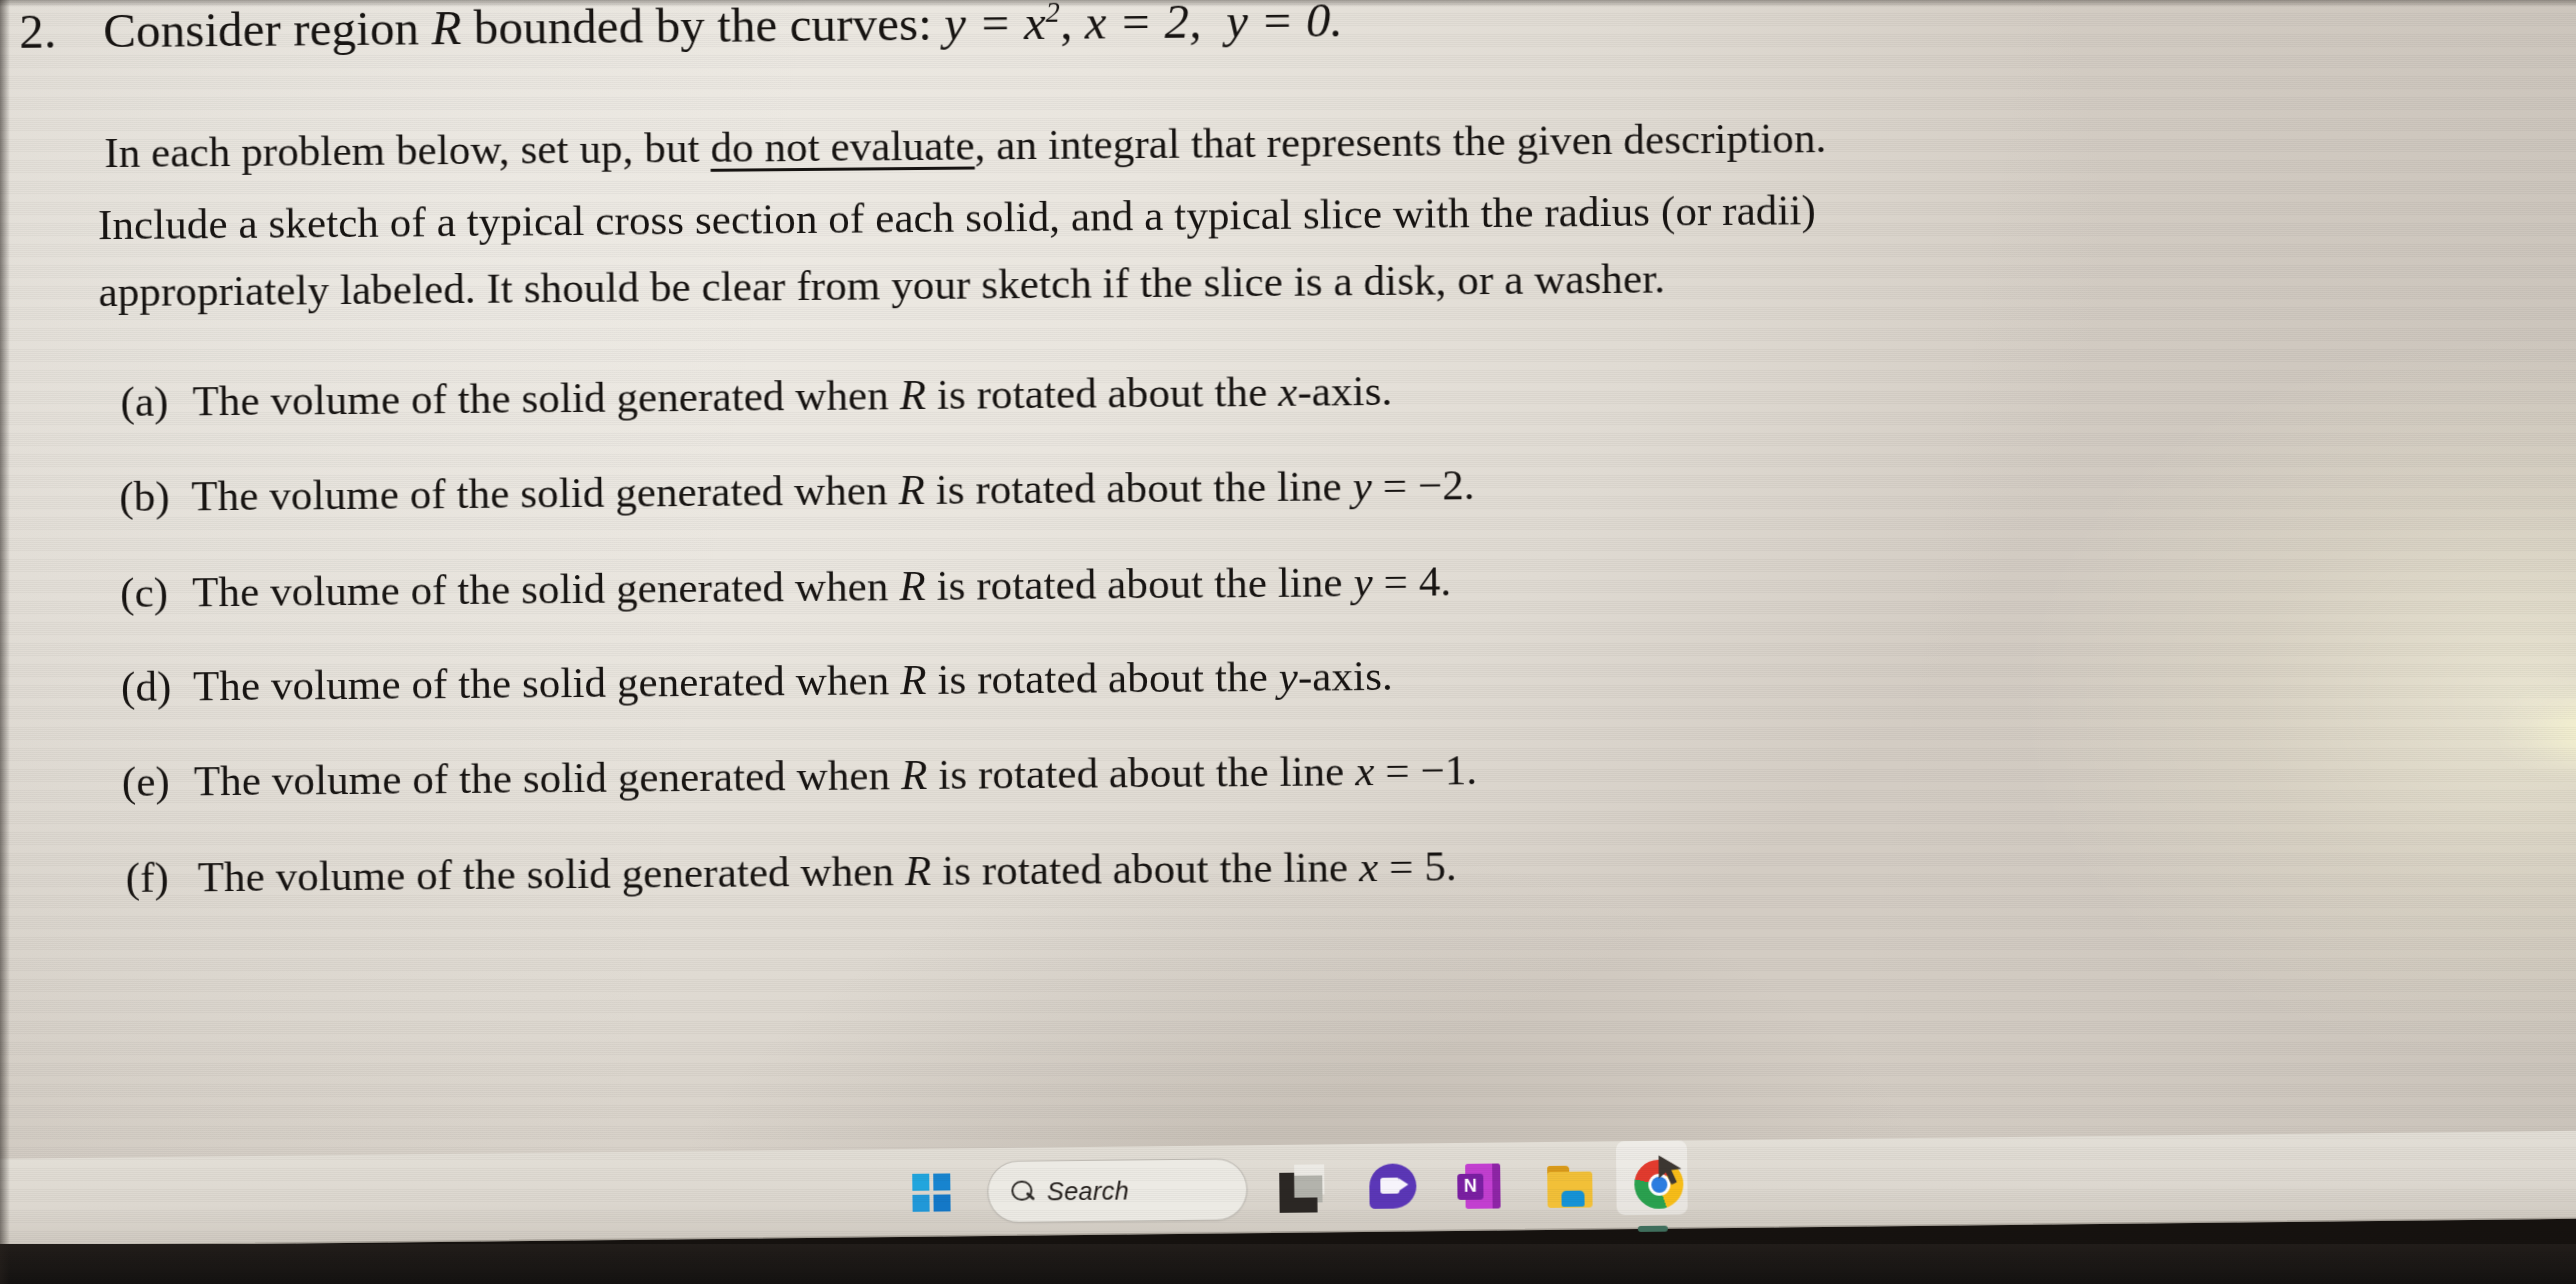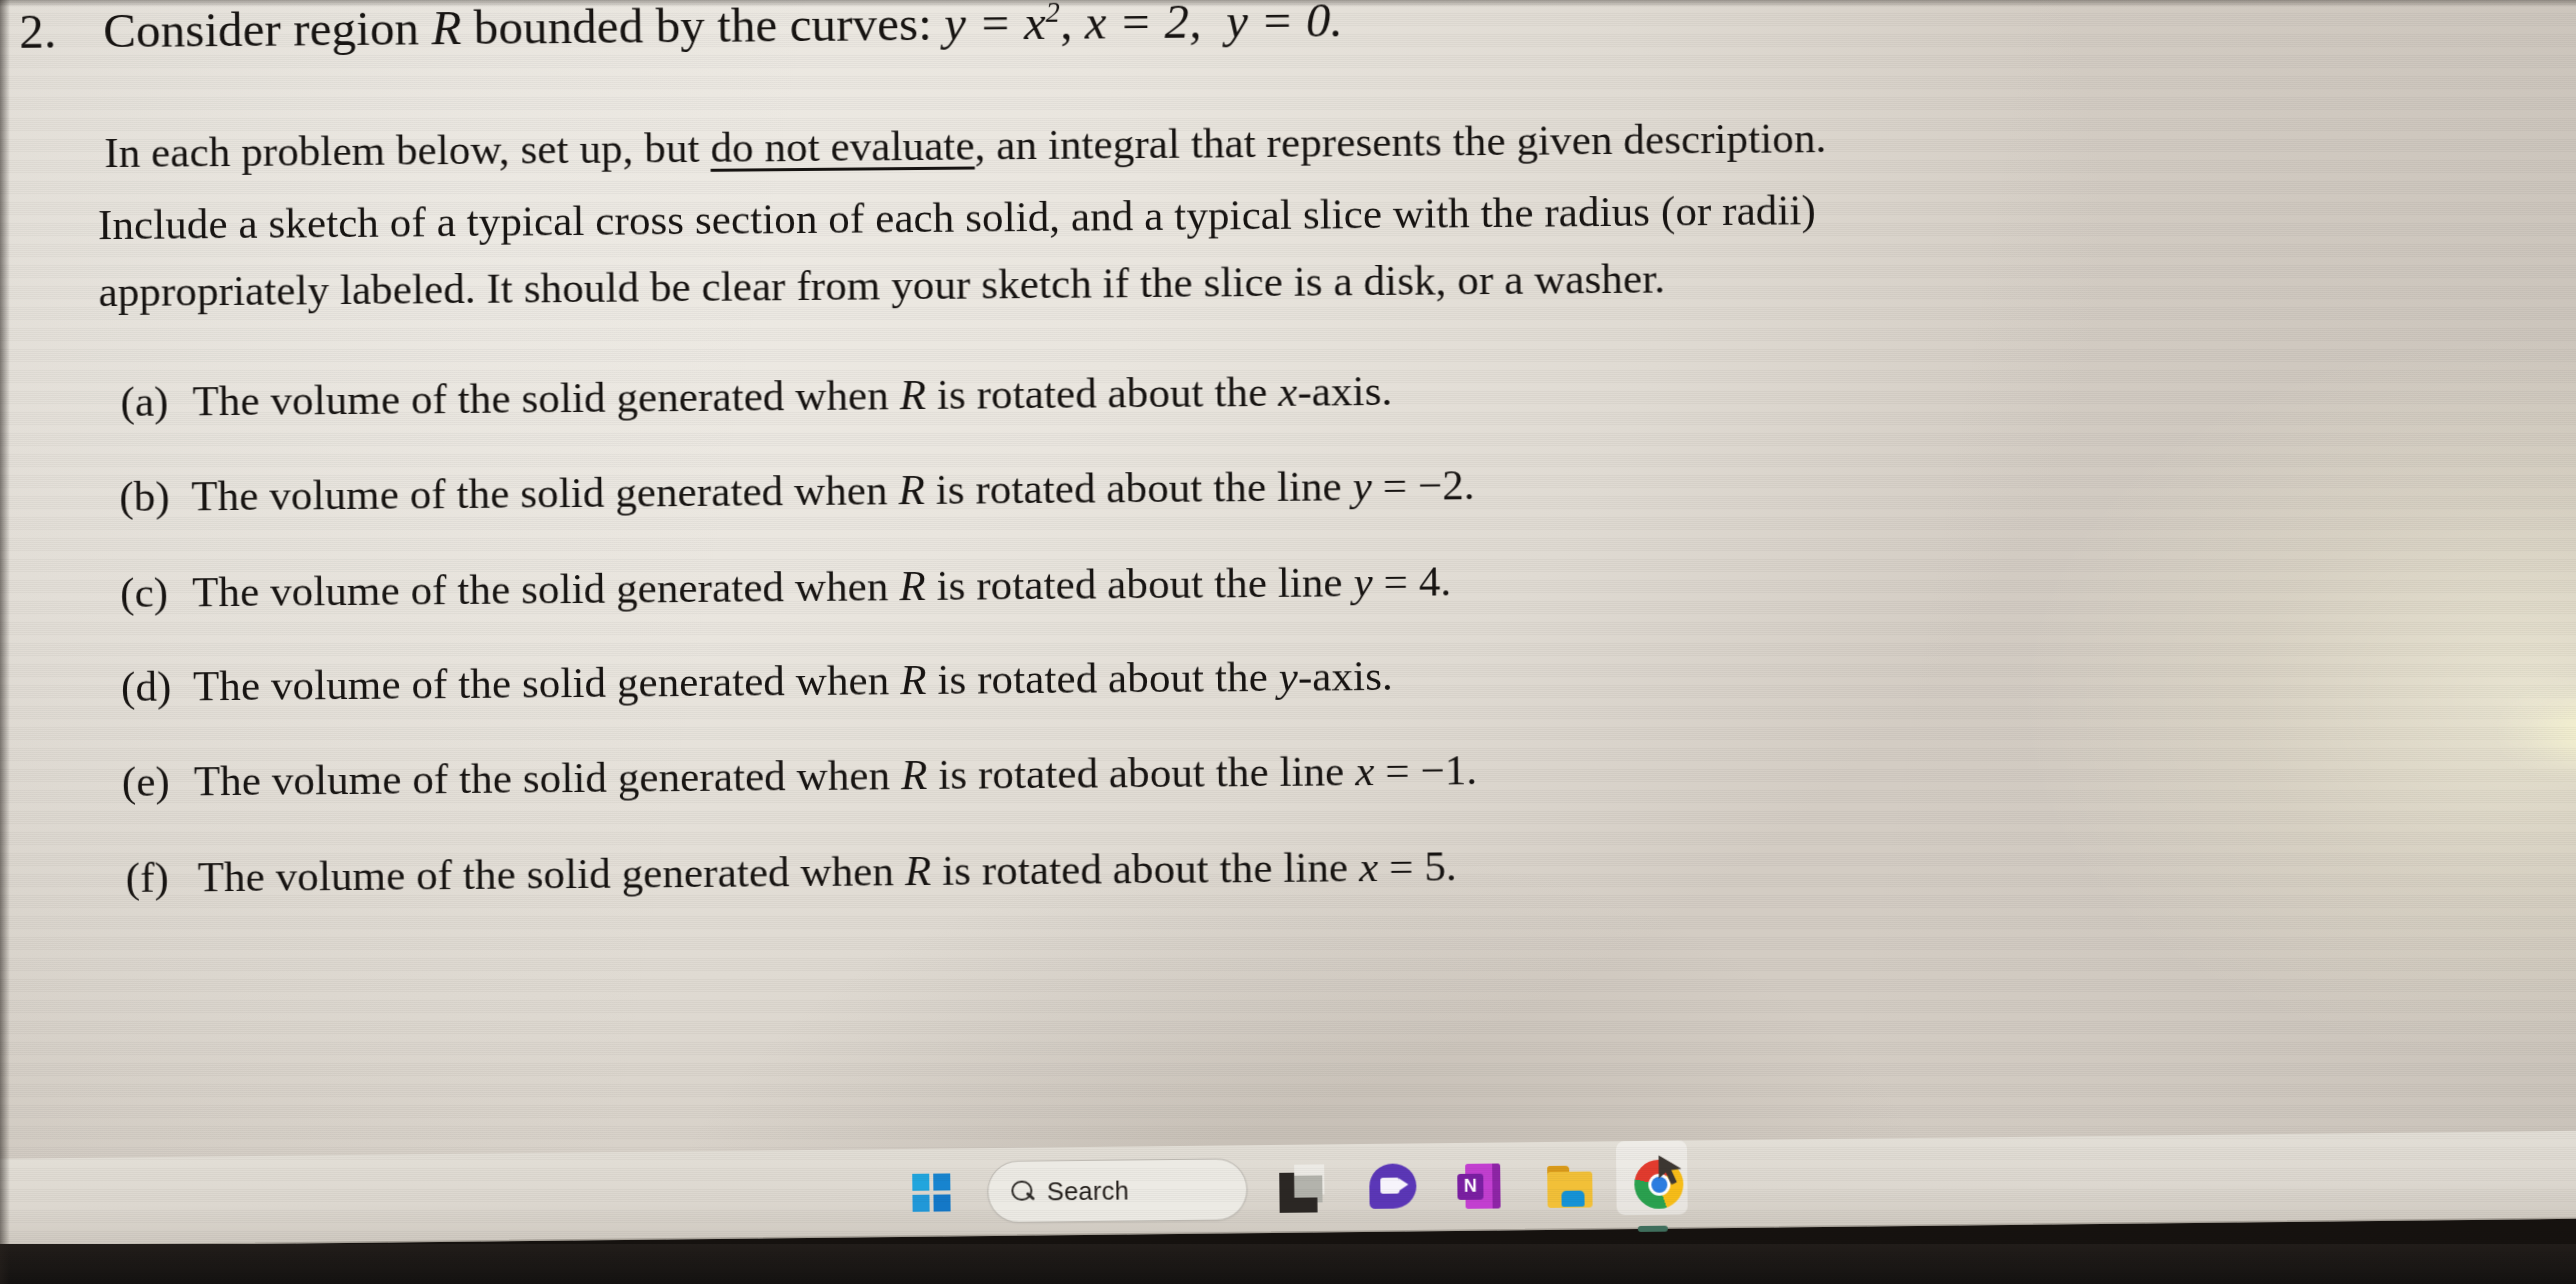--- a/index.html
+++ b/index.html
@@ -103,21 +103,21 @@
     height:60px; min-width:206px; padding:0 29px 0 23px;
     border-radius:33px;
     background:#eceae4;
     border:0.7px solid rgba(140,132,124,.45);
     display:flex;align-items:center;gap:12.4px;
     box-shadow:0 0.7px 2.1px rgba(0,0,0,.08);
   }
   #search-pill .mag{width:23px;height:23px;position:relative;flex:0 0 auto;}
   #search-pill .mag::before{content:"";position:absolute;left:0;top:0;width:16.5px;height:16.5px;border:2.7px solid #2e2b28;border-radius:50%;}
   #search-pill .mag::after{content:"";position:absolute;left:13.7px;top:14.4px;width:9.6px;height:3.1px;background:#2e2b28;transform:rotate(42deg);border-radius:2.1px;}
-  #search-label{font-family:"Liberation Sans",sans-serif;font-size:25.4px;color:#241f1c;letter-spacing:0.3px;}
+  #search-label{font-family:"Liberation Sans",sans-serif;font-size:25.4px;color:#241f1c;letter-spacing:0.3px;font-style:italic;}
 
   
   .appicon{width:51px;height:51px;position:relative;}
 
   
   .ic-l .sq-light{position:absolute;left:16.5px;top:1.4px;width:30px;height:30px;background:#eceae5;}
   .ic-l .sq-mid{position:absolute;left:16.5px;top:12.4px;width:27.5px;height:27.5px;background:#b3b3ac;}
   .ic-l .lshape{position:absolute;left:1.4px;top:9.6px;width:38px;height:40px;background:#2b2724;
     clip-path:polygon(0 0,15px 0,15px 25px,38px 25px,38px 40px,0 40px);}
 

